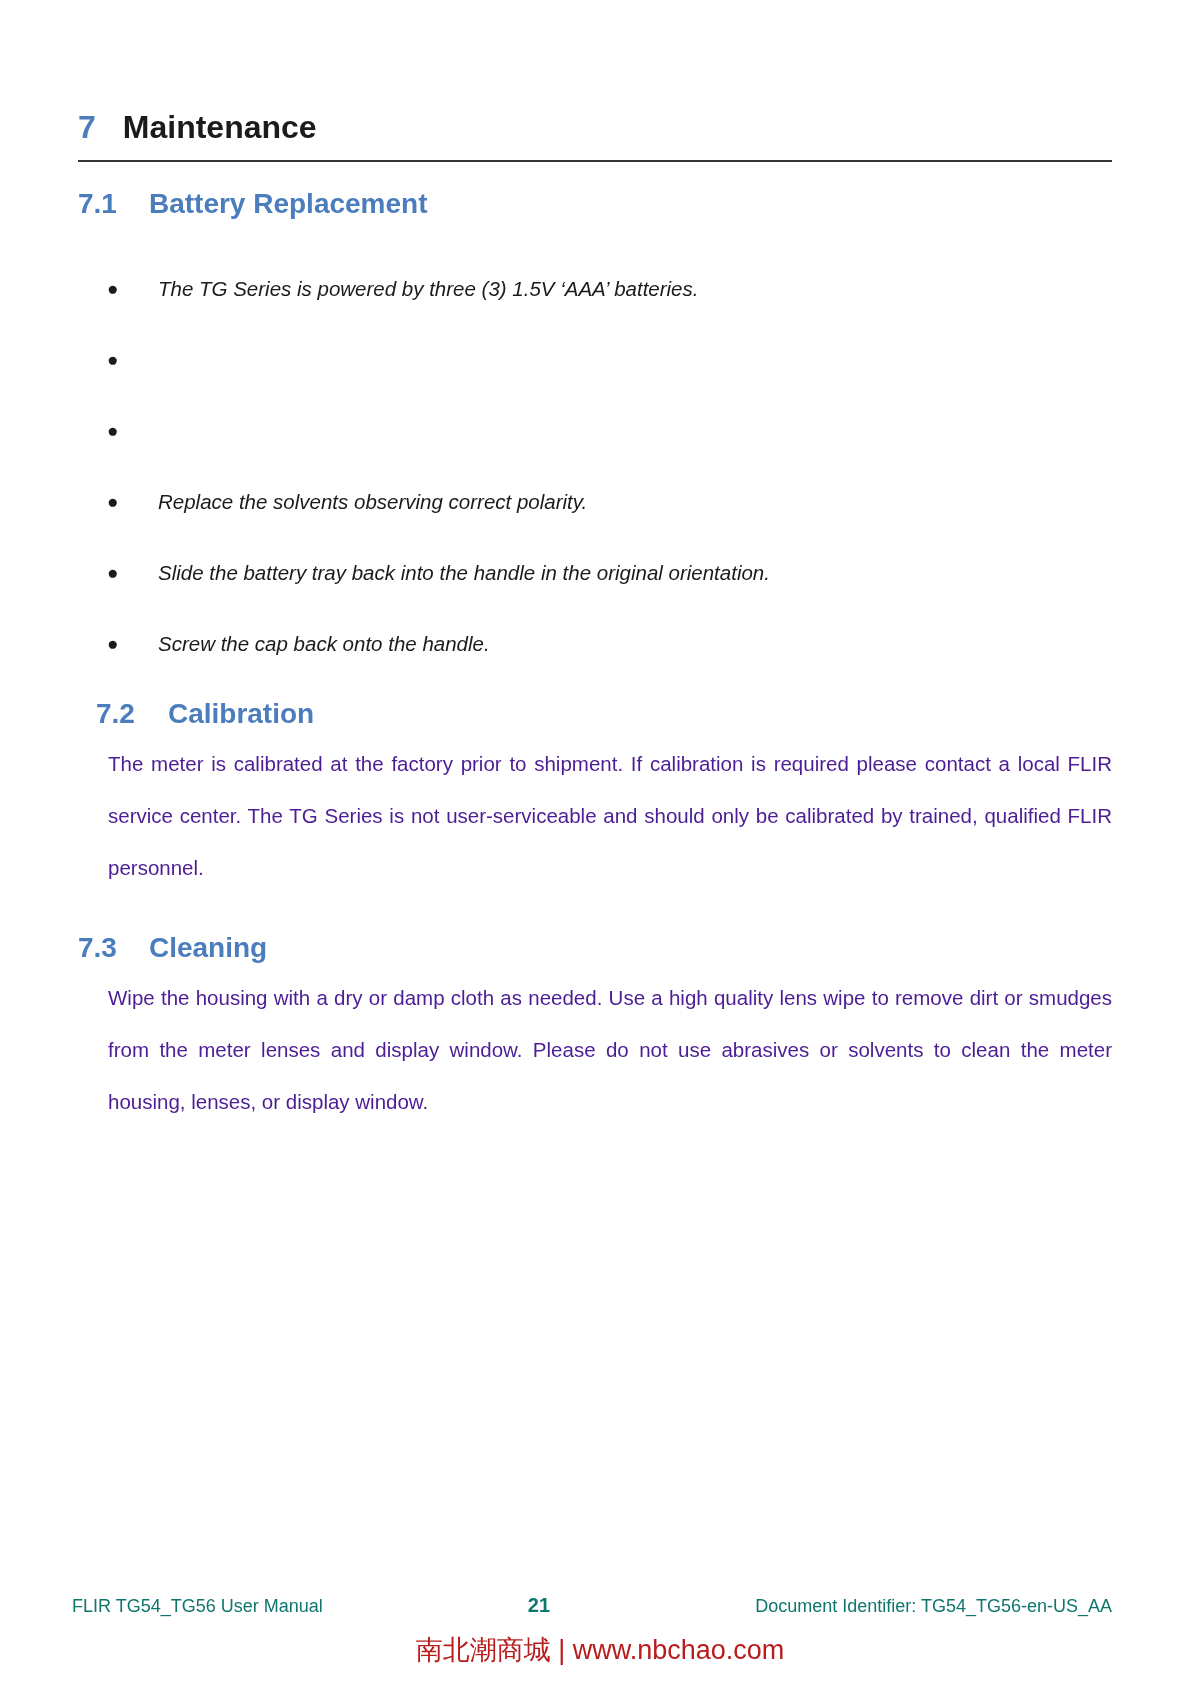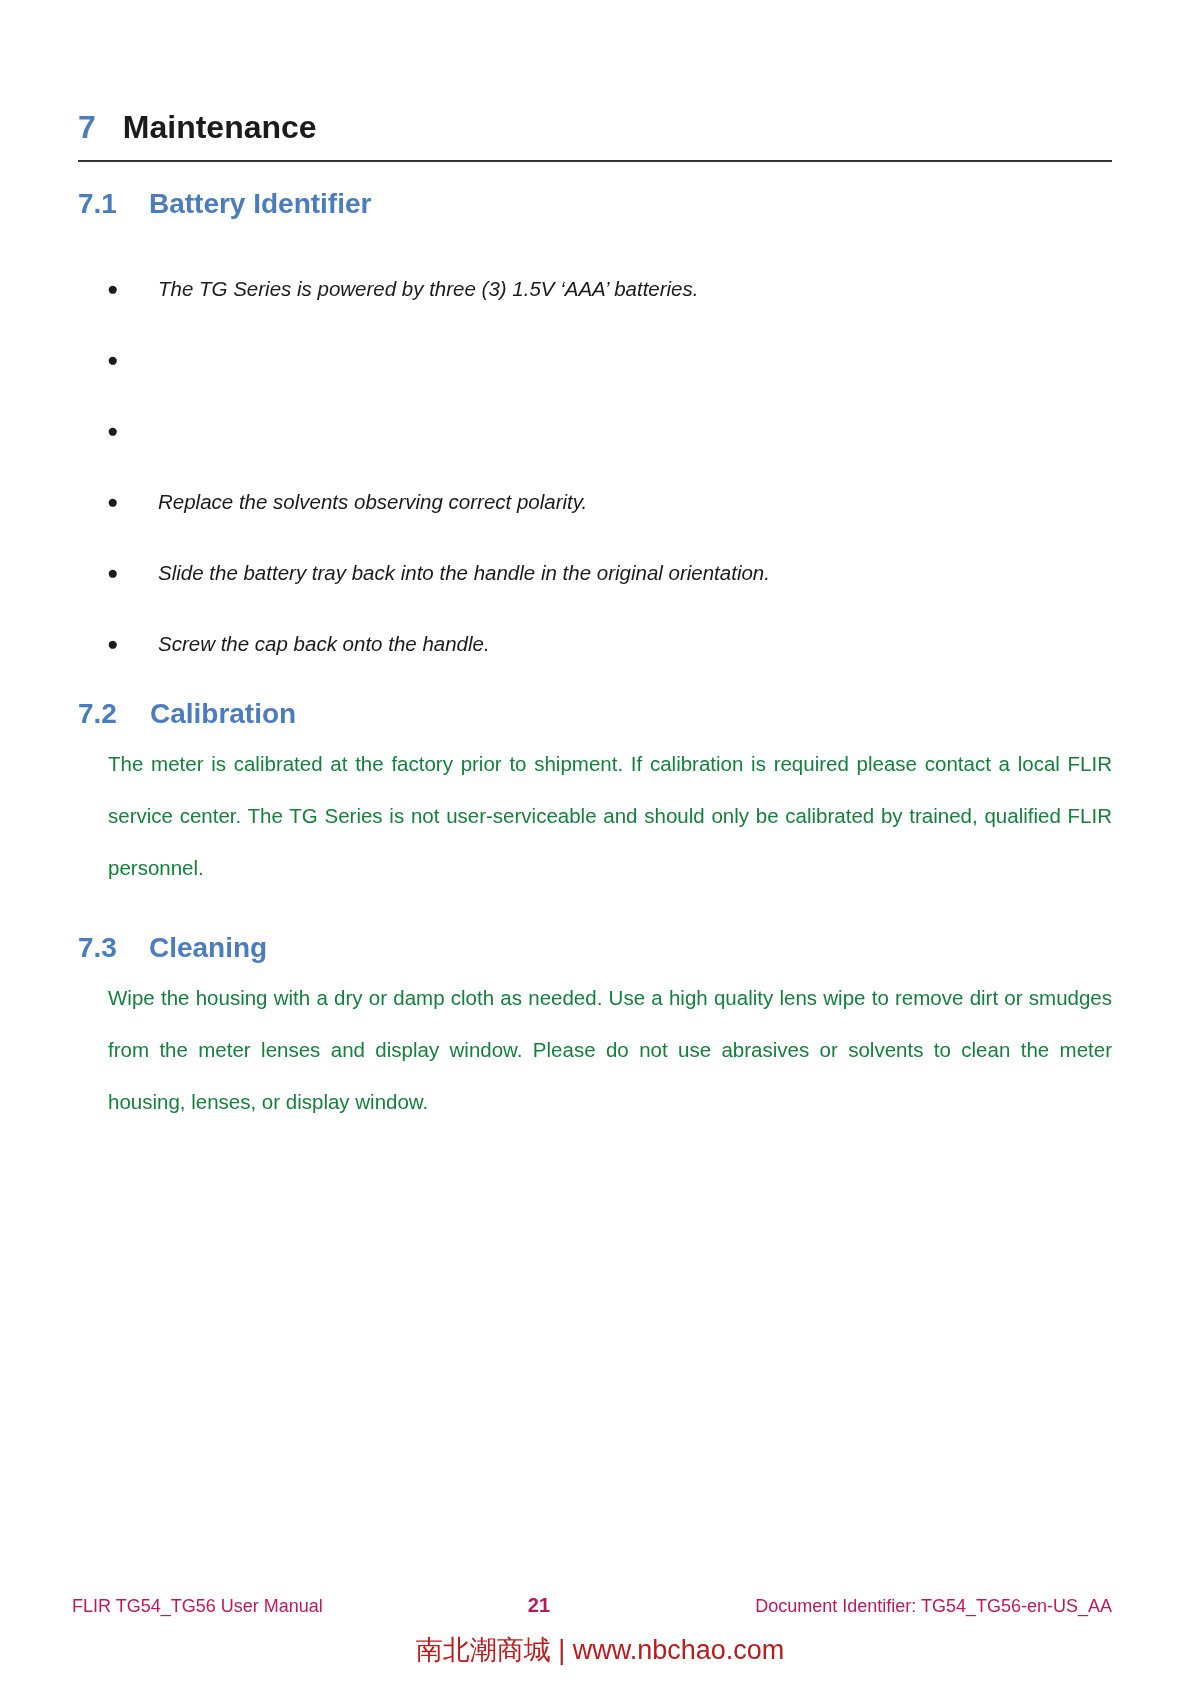--- a/index.html
+++ b/index.html
@@ -34,21 +34,21 @@
   h2.section {
     display: flex;
     align-items: flex-start;
     gap: 32px;
     margin: 0 0 43px 0;
     font-size: 28px;
     line-height: 34px;
     font-weight: bold;
     color: #4b7dbd;
   }
-  h2.h2-mid  { margin: 0 0 7px 0; gap: 33px; }
+  h2.h2-mid  { margin: 0 0 7px 18px; gap: 33px; }
   h2.h2-late { margin: 37px 0 7px 0; }
   
   ul.bullets {
     list-style: none;
     margin: 0 0 28px 0;
     padding: 0;
   }
   ul.bullets li {
     display: flex;
     align-items: flex-start;
@@ -70,33 +70,33 @@
     max-width: 910px;
     font-style: italic;
   }
   
   p.body-para {
     margin: 0 0 0 30px;
     width: 1004px;
     font-size: 20.5px;
     line-height: 52px;
     text-align: justify;
-    color: #15803d;
+    color: #4c1d95;
   }
   
   .footer {
     position: absolute;
     top: 1594px;
     left: 72px;
     right: 88px;
     display: flex;
     justify-content: space-between;
     align-items: baseline;
     font-size: 18px;
-    color: #be185d;
+    color: #0f766e;
   }
   .footer .page-num { font-weight: bold; font-size: 20px; }
   
   .watermark {
     position: absolute;
     top: 1632px;
     left: 0;
     width: 100%;
     text-align: center;
     font-size: 27px;
@@ -110,21 +110,21 @@
   <main class="content">
 
     <h1 class="chapter">
       <span class="num">7</span>
       <span>Maintenance</span>
     </h1>
 
     <section>
       <h2 class="section">
         <span>7.1</span>
-        <span>Battery Identifier</span>
+        <span>Battery Replacement</span>
       </h2>
       <ul class="bullets">
         <li>
           <span class="marker">●</span>
           <span class="li-text">The TG Series is powered by three (3) 1.5V ‘AAA’ batteries.</span>
         </li>
         <li>
           <span class="marker">●</span>
         </li>
         <li>

